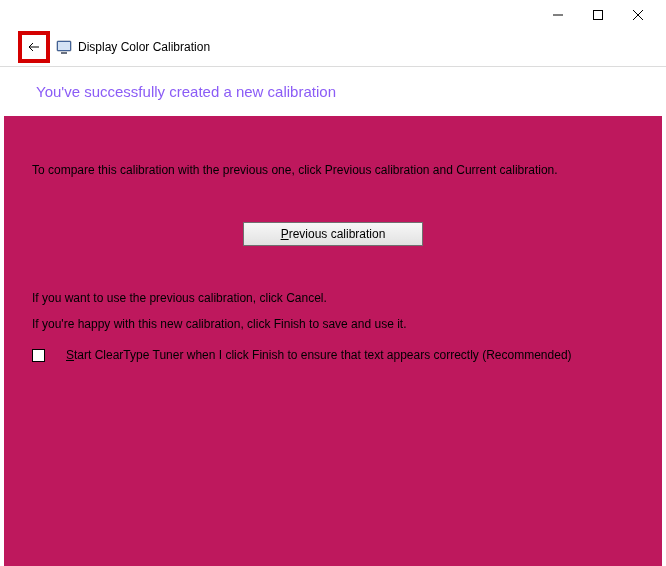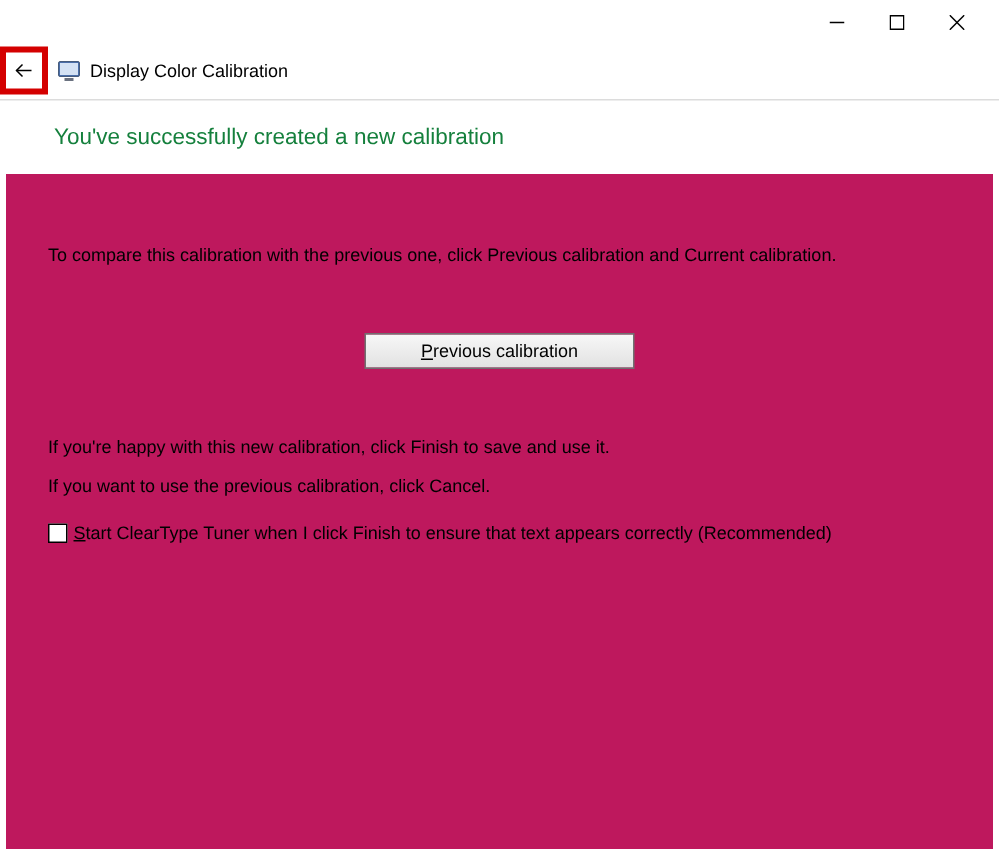--- a/index.html
+++ b/index.html
@@ -29,21 +29,21 @@
       display: flex;
       align-items: center;
       justify-content: center;
       cursor: pointer;
     }
     .win-btn svg { display: block; }
     .header-row {
       display: flex;
       align-items: center;
       height: 34px;
-      padding-left: 0;
+      padding-left: 18px;
     }
     .back-highlight {
       border: 4px solid #d40000;
       width: 32px;
       height: 32px;
       display: flex;
       align-items: center;
       justify-content: center;
       margin-right: 6px;
     }
@@ -66,21 +66,21 @@
     .app-title {
       font-size: 12px;
       color: #000;
     }
     .divider {
       height: 1px;
       background: #dcdcdc;
       margin-top: 2px;
     }
     .page-heading {
-      color: #15803d;
+      color: #8b5cf6;
       font-size: 15px;
       font-weight: 400;
       padding: 16px 0 16px 36px;
     }
     .content-area {
       background: #be185d;
       margin: 0 4px;
       height: 456px;
       padding: 46px 28px 10px 28px;
       color: #000;
@@ -108,21 +108,21 @@
       background: linear-gradient(#f7f7f7, #e2e2e2);
     }
     .calib-btn.curr {
       background: #e6e6e6;
       border: 2px solid #0067c0;
     }
     .para { margin-bottom: 10px; }
     .checkbox-row {
       display: flex;
       align-items: flex-start;
-      gap: 4px;
+      gap: 21px;
       margin-top: 14px;
     }
     .checkbox {
       width: 13px;
       height: 13px;
       border: 1px solid #000;
       background: #fff;
       flex-shrink: 0;
       margin-top: 2px;
       cursor: pointer;
@@ -194,22 +194,22 @@
 
 <div class="content-area">
   <div class="intro-text para">To compare this calibration with the previous one, click Previous calibration and Current calibration.</div>
 
   <div class="btn-row">
     <div class="calib-btn prev">
       <span><span class="u">P</span>revious calibration</span>
     </div>
   </div>
 
+  <div class="para">If you want to use the previous calibration, click Cancel.</div>
   <div class="para">If you're happy with this new calibration, click Finish to save and use it.</div>
-  <div class="para">If you want to use the previous calibration, click Cancel.</div>
 
   <div class="checkbox-row">
     <div class="checkbox"></div>
     <div>
       <span><span class="u">S</span>tart ClearType Tuner when I click Finish to ensure that text appears correctly (Recommended)</span>
     </div>
   </div>
 </div>
 
 <div class="footer">

